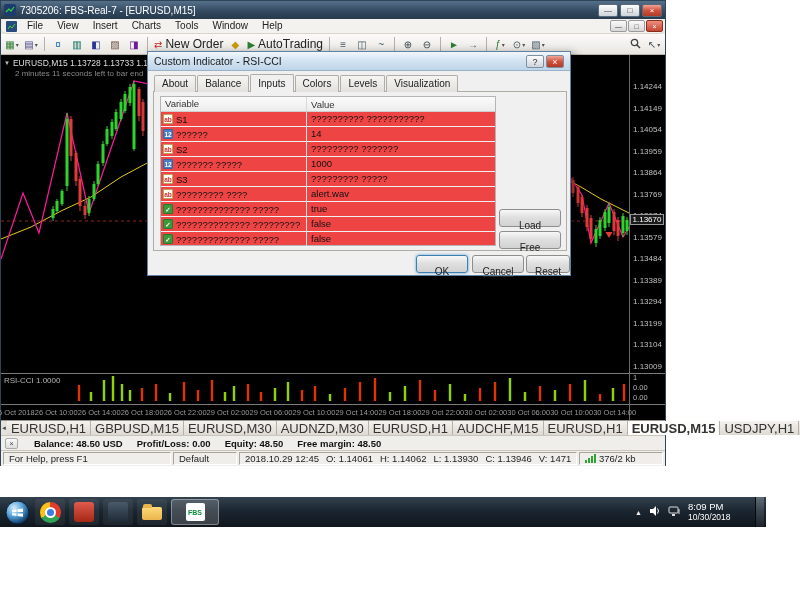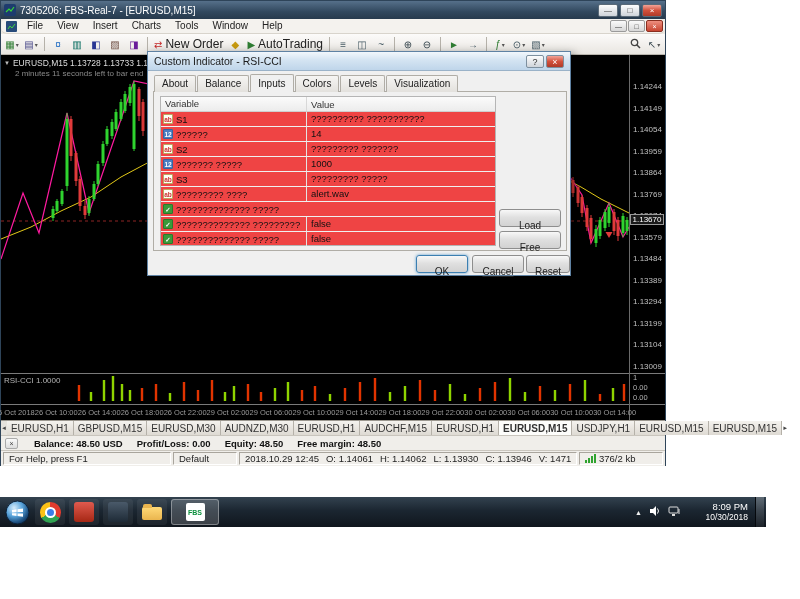--- a/index.html
+++ b/index.html
@@ -53,21 +53,21 @@
     background:#1a1a1a;color:#fff;font-size:8px;line-height:9px;text-align:center;z-index:2;}
   .ind-scale{position:absolute;left:3px;font-size:7.5px;color:#b5b5b5;line-height:8px;}
   .is1{top:319px;}.is2{top:329px;}.is3{top:339px;}
   .time-axis{position:absolute;left:0;top:350px;width:628px;height:15px;display:flex;
     justify-content:center;align-items:center;padding:0 2px;}
   .time-axis span{font-size:7.5px;color:#9a9a9a;white-space:nowrap;}
   
   .chart-tabs{position:absolute;left:0;top:419px;width:100%;height:15px;background:#e5e2dc;
     border-top:1px solid #9b978f;display:flex;align-items:stretch;}
   .tab-scroll{width:12px;display:flex;align-items:center;justify-content:center;font-size:6px;color:#444;}
-  .ctab{display:flex;align-items:center;padding:0 4px;font-size:10px;color:#333;
+  .ctab{display:flex;align-items:center;padding:0 4px;font-size:13px;color:#333;
     background:linear-gradient(#f4f2ee,#dedad3);border-right:1px solid #b5b1a9;white-space:nowrap;}
   .ctab.active{background:#fdfdfb;font-weight:bold;}
   
   .balance-row{position:absolute;left:0;top:434px;width:100%;height:15px;background:#f0eeea;
     border-top:1px solid #c9c5bd;display:flex;align-items:center;gap:14px;padding:0 4px;}
   .term-close{width:13px;height:11px;font-size:7px;line-height:10px;text-align:center;color:#444;
     border:1px solid #aaa;background:linear-gradient(#fafafa,#ddd);border-radius:2px;margin-right:2px;}
   .bal{font-size:9.5px;font-weight:bold;color:#111;white-space:nowrap;}
   
   .status-bar{position:absolute;left:0;top:449px;width:100%;height:16px;background:#f0eeea;
@@ -137,21 +137,21 @@
   .folder{position:relative;width:20px;height:13px;background:linear-gradient(#ffd977,#eab54e);
     border-radius:2px;margin-top:3px;}
   .folder::before{content:"";position:absolute;left:1px;top:-3px;width:9px;height:4px;
     background:#eab54e;border-radius:2px 2px 0 0;}
   .task-btn.fbs{width:48px;height:26px;display:flex;align-items:center;justify-content:center;
     background:rgba(255,255,255,.18);border:1px solid rgba(255,255,255,.35);border-radius:3px;}
   .fbs-logo{width:19px;height:18px;background:#fff;border-radius:2px;display:flex;align-items:center;
     justify-content:center;color:#0a8f3c;font-size:7px;font-weight:bold;}
   .tray{margin-left:auto;display:flex;align-items:center;gap:7px;height:100%;padding-left:4px;}
   .tray-arrow{color:#eee;font-size:7px;}
-  .clock{width:60px;text-align:right;color:#fff;line-height:10px;}
+  .clock{width:60px;text-align:left;color:#fff;line-height:10px;}
   .clock .c1{font-size:9.5px;}
   .clock .c2{font-size:8.5px;}
   .show-desktop{width:9px;height:100%;border-left:1px solid #05080c;
     background:linear-gradient(rgba(255,255,255,.22),rgba(255,255,255,.05));}
 </style>
 </head>
 <body>
 
 <div class="mt4-window">
 
@@ -541,20 +541,21 @@
         <span class="cell-val">????????? ?????</span>
       </div>
       <div class="tbl-row">
         <span class="picon type-str">ab</span>
         <span class="cell-var">????????? ????</span>
         <span class="cell-val">alert.wav</span>
       </div>
       <div class="tbl-row">
         <span class="picon type-bool">✓</span>
         <span class="cell-var">?????????????? ?????</span>
+        <span class="cell-val">true</span>
       </div>
       <div class="tbl-row">
         <span class="picon type-bool">✓</span>
         <span class="cell-var">?????????????? ?????????</span>
         <span class="cell-val">false</span>
       </div>
       <div class="tbl-row">
         <span class="picon type-bool">✓</span>
         <span class="cell-var">?????????????? ?????</span>
         <span class="cell-val">false</span>

